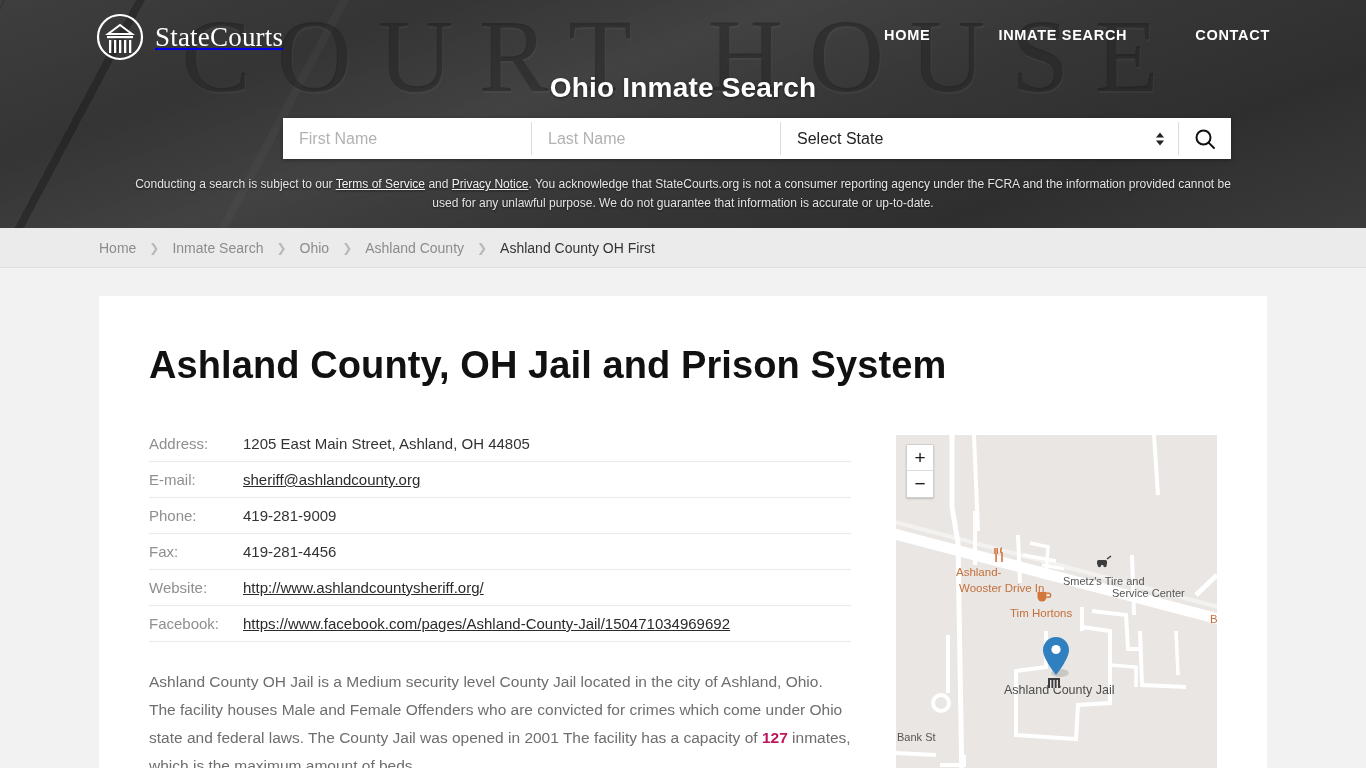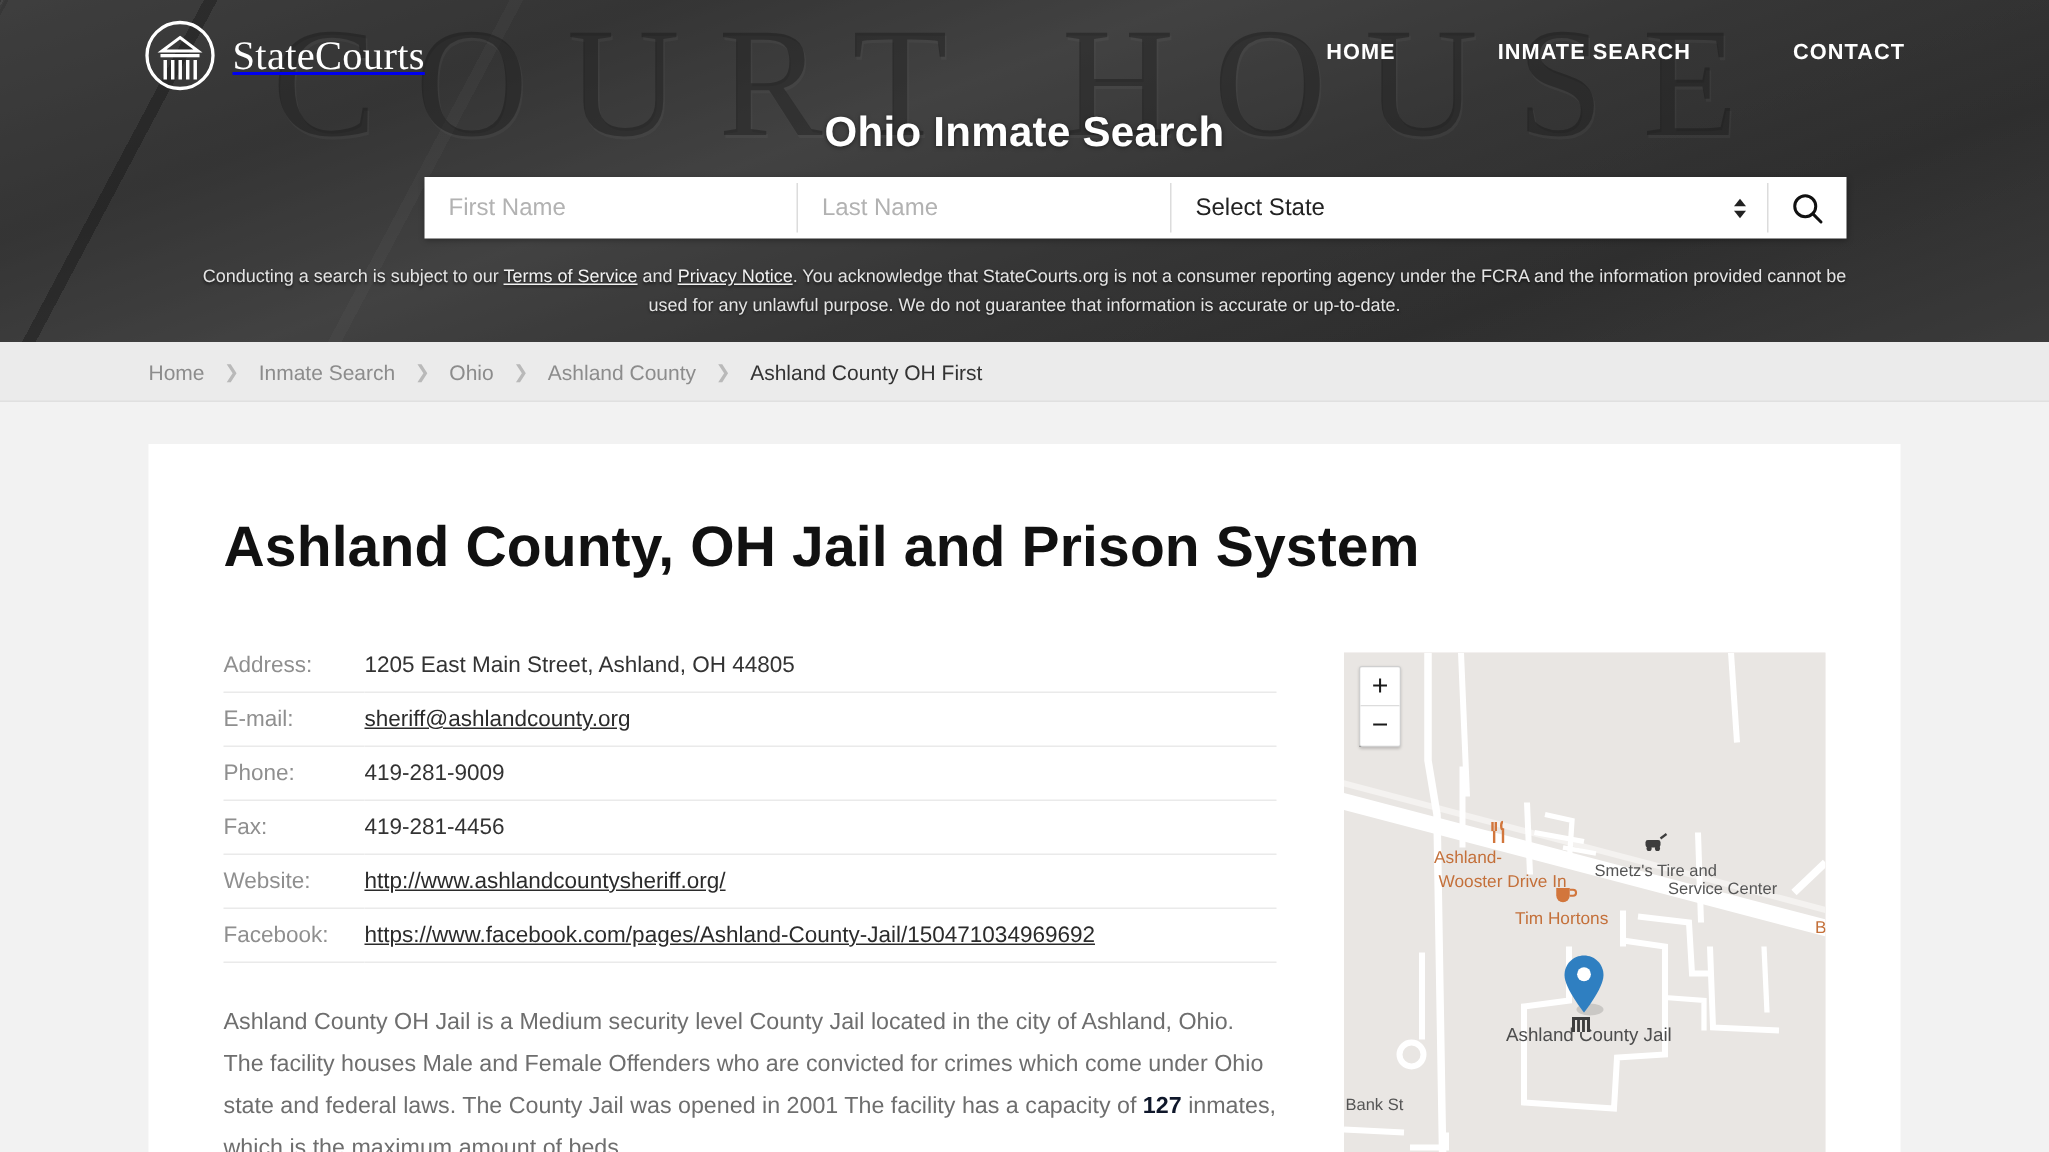--- a/index.html
+++ b/index.html
@@ -169,21 +169,21 @@
   }
   .infotable tr:first-child td { padding-top: 0; }
   .infotable td.lbl { width: 94px; color: #8f8f8f; }
   .infotable td.val { color: #333; padding-left: 0; }
   .infotable td.val a { color: #2b2b2b; text-decoration: underline; }
 
   .para {
     margin-top: 26px;
     font-size: 15.5px; line-height: 28px; color: #6e6e6e;
   }
-  .para b { color: #0f172a; font-weight: bold; }
+  .para b { color: #be185d; font-weight: bold; }
 
   
   .map {
     position: relative;
     width: 321px; height: 350px;
     background: #e9e6e3;
     overflow: hidden;
   }
   .map svg { display: block; }
   .zoomctl {

